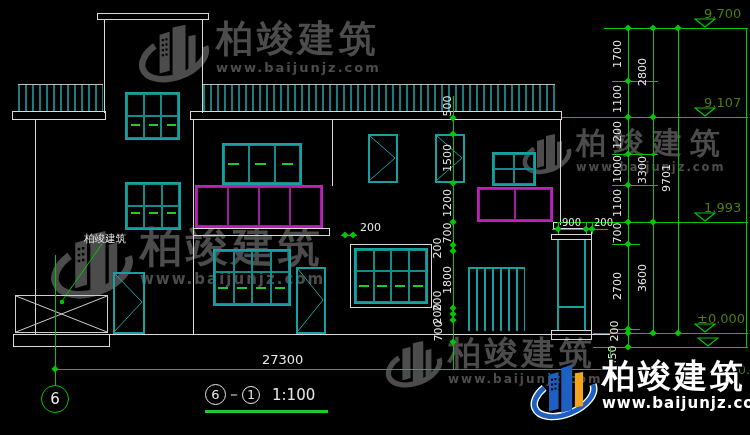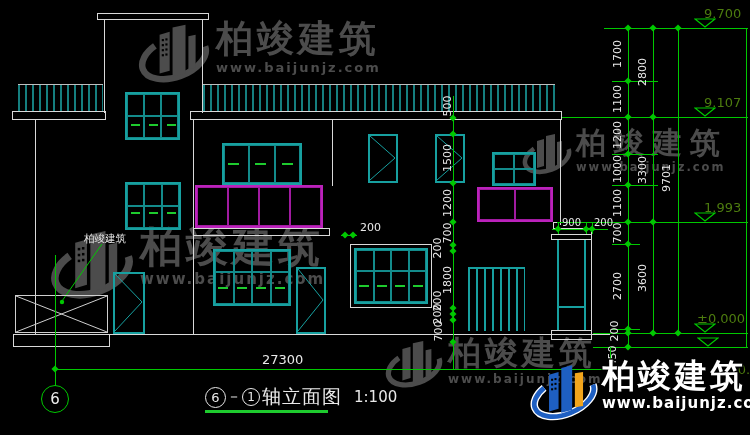--- a/index.html
+++ b/index.html
@@ -366,21 +366,20 @@
   <div class="h draw" style="left:262px;top:352px;font-size:13px;">27300</div>
 
   <div class="ax-bubble" style="left:41px;top:385px;width:28px;height:28px;font-size:15px;">
     <span>6</span>
   </div>
 
   <div class="abs draw" style="left:205px;top:384px;display:flex;align-items:center;color:#e9e9e9;">
     <span class="cnum" style="width:21px;height:21px;font-size:13px;">6</span>
     <span style="font-size:14px;margin:0 1px;">－</span>
     <span class="cnum" style="width:18px;height:18px;font-size:12px;">1</span>
-    <span style="font-size:19px;letter-spacing:1px;margin-left:2px;">轴立面图</span>
     <span style="font-size:15px;margin-left:12px;">1:100</span>
   </div>
   <div class="gl draw" style="left:205px;top:410px;width:123px;height:3px;background:#1ecb2e;"></div>
 
   <div class="abs logo5" style="left:530px;top:358px;display:flex;">
     <svg width="68" height="66" viewBox="0 0 100 92">
       <ellipse cx="50" cy="54" rx="46" ry="26" transform="rotate(-22 50 54)" fill="none" stroke="#fff" stroke-width="11" stroke-dasharray="150 85"></ellipse>
       <ellipse cx="50" cy="54" rx="46" ry="26" transform="rotate(-22 50 54)" fill="none" stroke="#1e5fc2" stroke-width="7" stroke-dasharray="150 85"></ellipse>
       <polygon points="28,22 42,18 42,72 28,76" fill="#1e5fc2"></polygon>
       <polygon points="46,12 62,8 62,74 46,78" fill="#1e5fc2"></polygon>

